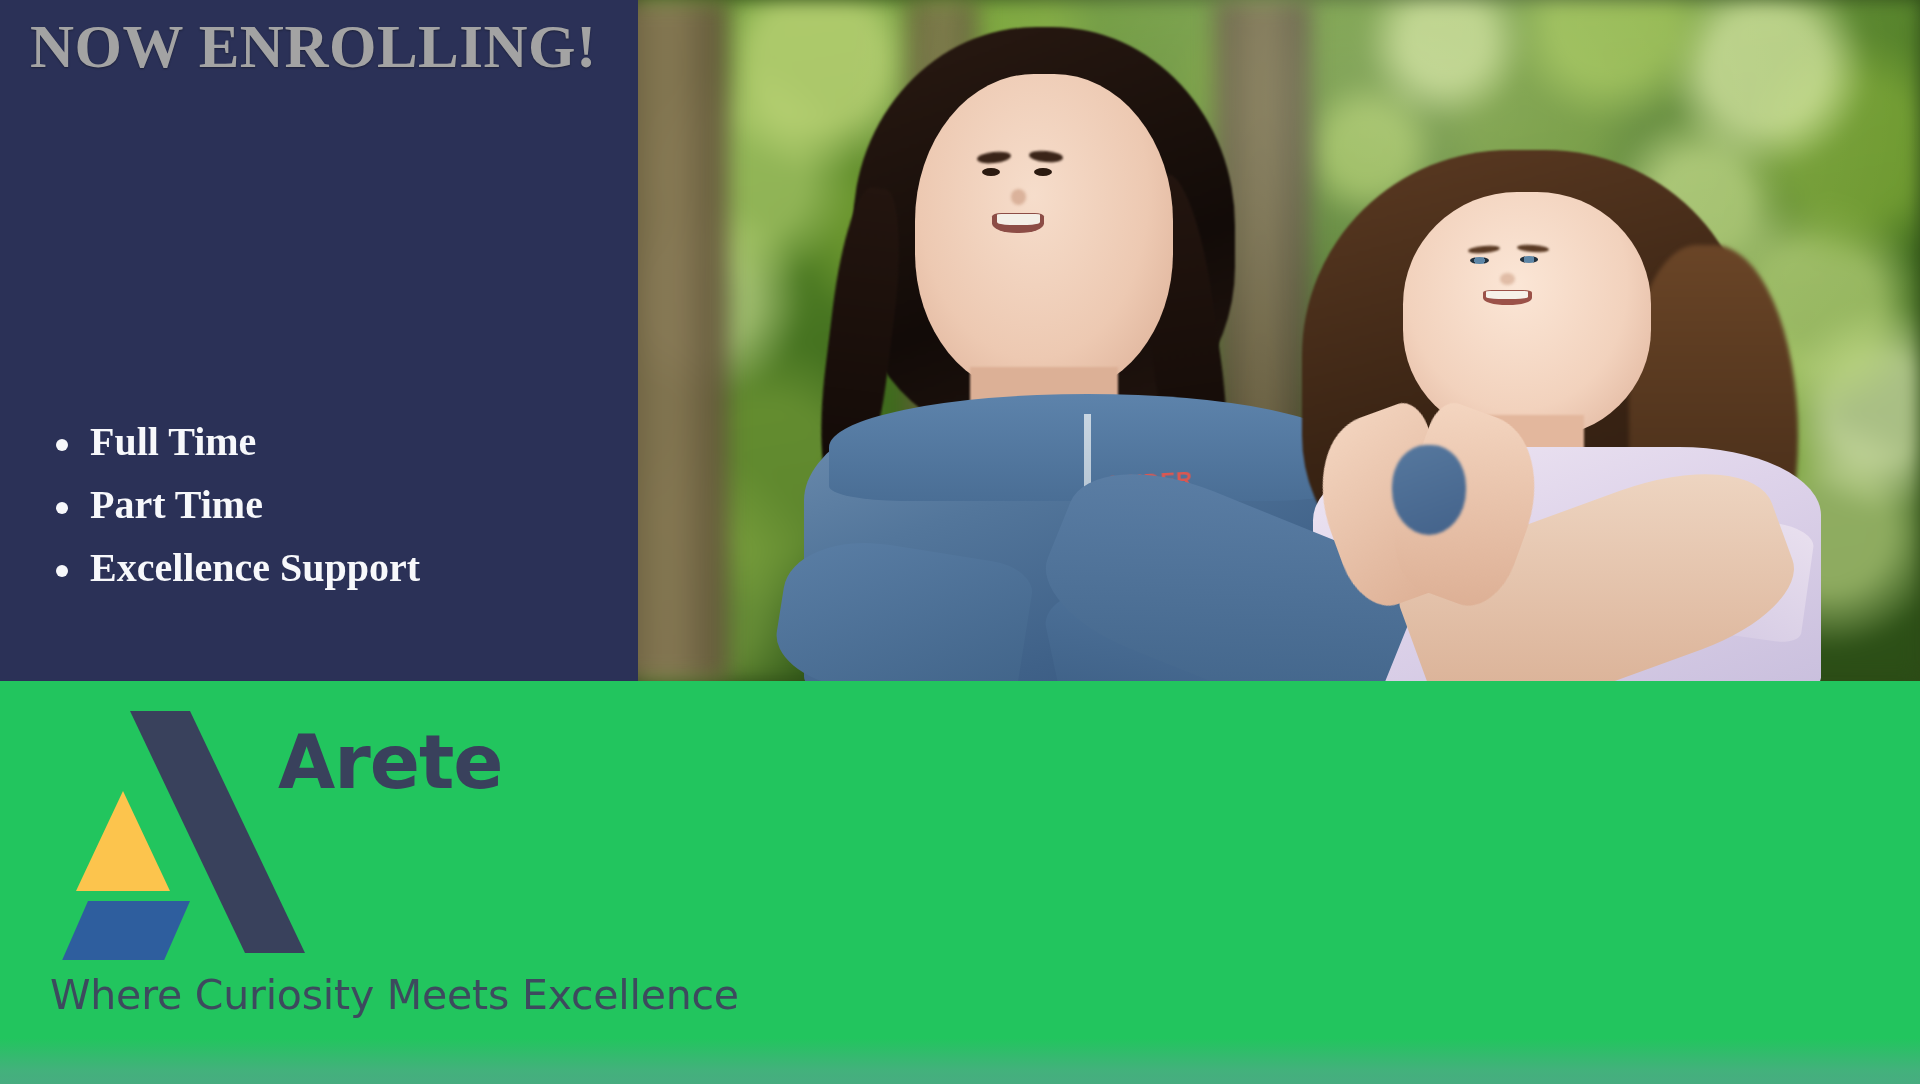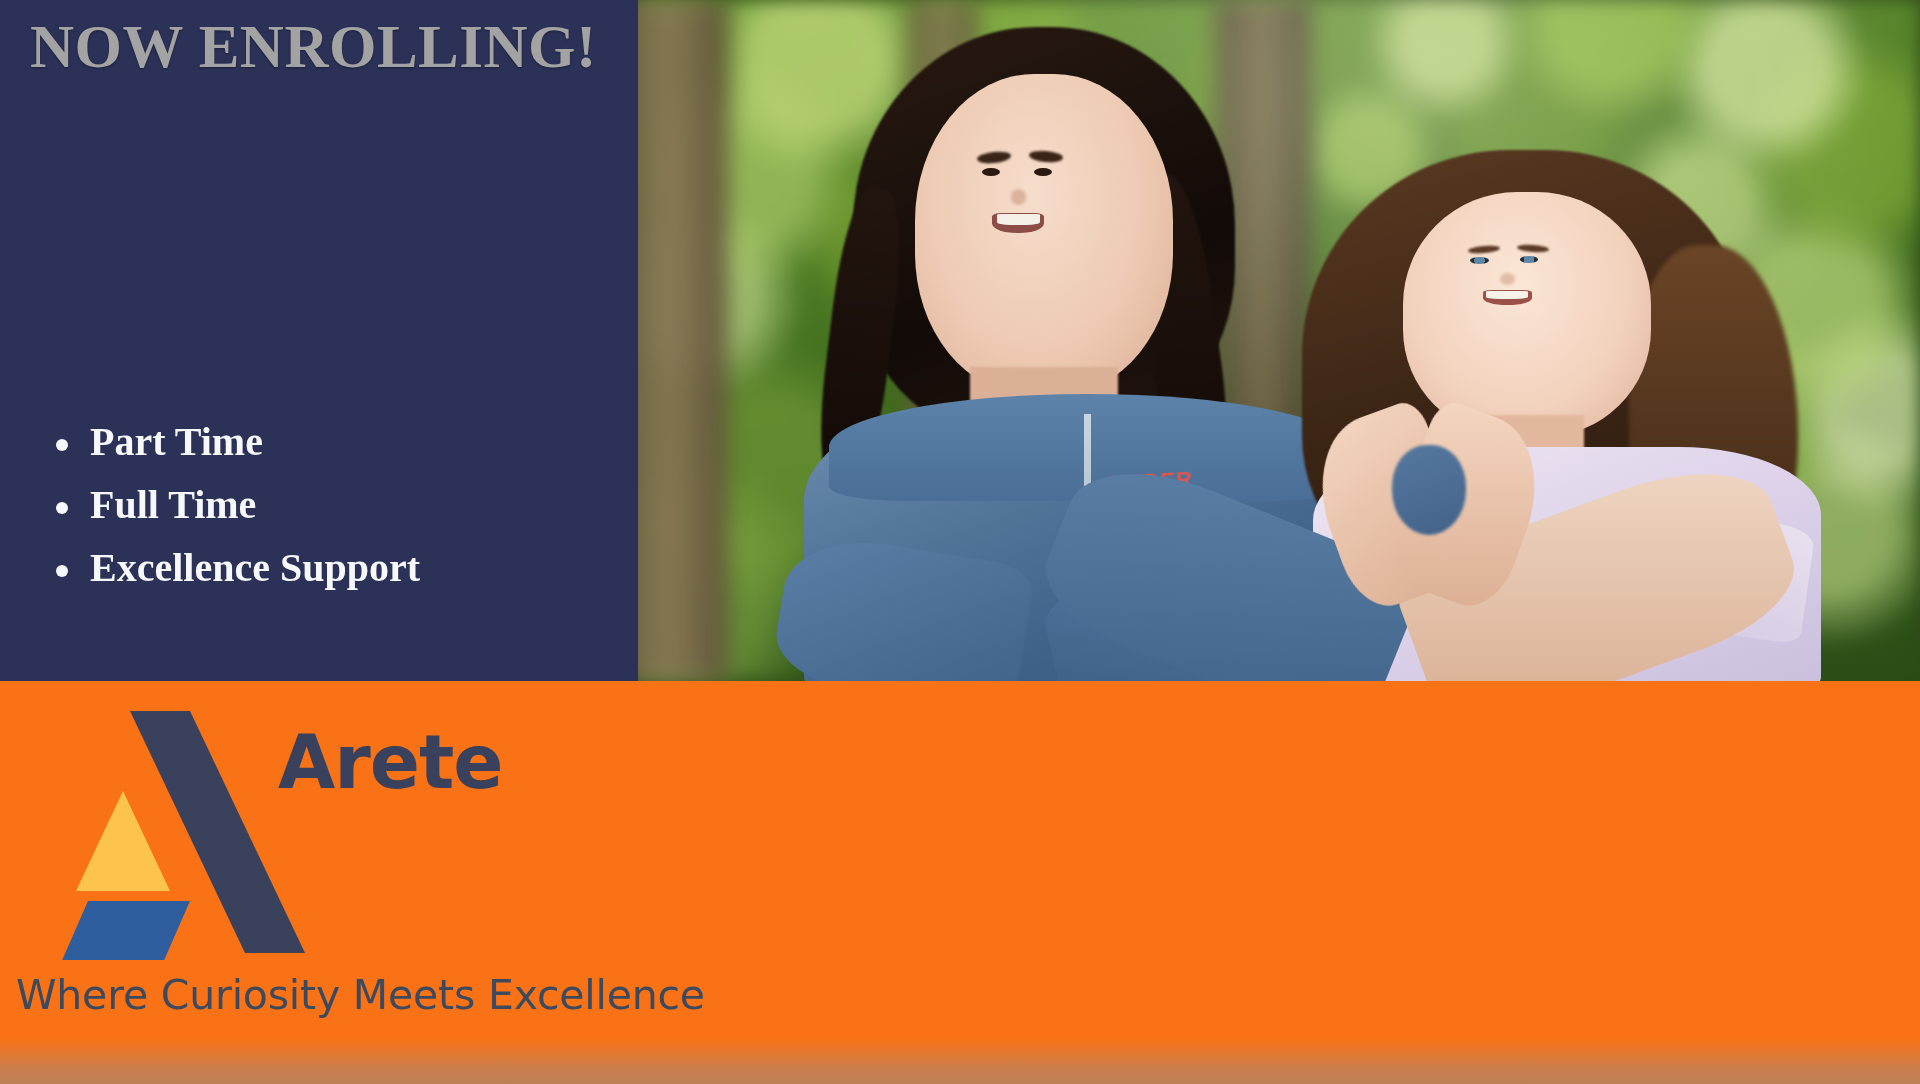--- a/index.html
+++ b/index.html
@@ -104,31 +104,31 @@
   .pill{position:absolute;left:44px;top:213px;padding:12px 26px 14px 26px;background:#EEB64F;
     border-radius:12px;color:#2B3157;font-family:"Liberation Serif",serif;font-weight:bold;
     font-size:46px;line-height:1.05;white-space:nowrap;}
   .feat-list{position:absolute;left:40px;top:420px;width:570px;margin:0;padding:0 0 0 50px;
     list-style:none;color:#f7f8fb;font-family:"Liberation Serif",serif;font-weight:bold;font-size:40px;}
   .feat-list li{position:relative;margin:0 0 18px 0;line-height:1.12;}
   .feat-list li::before{content:"";position:absolute;left:-34px;top:19px;width:12px;height:12px;
     border-radius:50%;background:#f7f8fb;}
 
   
-  .band{position:absolute;left:0;top:681px;width:1920px;height:403px;background:#f97316;}
+  .band{position:absolute;left:0;top:681px;width:1920px;height:403px;background:#22c55e;}
   .band-shade{position:absolute;left:0;bottom:0;width:100%;height:46px;
     background:linear-gradient(180deg, rgba(120,145,172,0) 0%, rgba(120,145,172,.38) 70%, rgba(116,142,170,.45) 100%);}
 
   .logo-wrap{position:absolute;left:16px;top:18px;width:720px;height:360px;}
   .logo-mark{position:absolute;left:14px;top:6px;width:280px;height:255px;}
   .wordmark{position:absolute;left:262px;top:18px;width:440px;
     font-family:"DejaVu Sans",sans-serif;font-weight:bold;color:#39415C;
     font-size:74px;line-height:1.24;letter-spacing:-1px;}
   .wordmark .l2{padding-left:36px;}
-  .tagline{position:absolute;left:0;top:272px;width:700px;color:#3d4a5e;
+  .tagline{position:absolute;left:34px;top:272px;width:700px;color:#3d4a5e;
     font-family:"DejaVu Sans",sans-serif;font-weight:normal;font-size:41px;letter-spacing:-.2px;}
 
   .focus-wrap{position:absolute;left:776px;top:14px;width:1120px;color:#293863;
     font-family:"Liberation Serif",serif;font-weight:bold;}
   .focus-title{font-size:44px;letter-spacing:-.5px;line-height:1.1;transform:scaleX(.86);transform-origin:left center;}
   .focus-list{margin:2px 0 0 0;padding:0 0 0 64px;list-style:none;}
   .focus-list li{position:relative;font-size:46px;line-height:1.08;margin-bottom:10px;letter-spacing:-.6px;
     transform:scaleX(.86);transform-origin:left center;}
   .focus-list li::before{content:"";position:absolute;left:-36px;top:21px;width:13px;height:13px;
     border-radius:50%;background:#293863;}
@@ -198,22 +198,22 @@
       <div class="hand hr"></div>
       <div class="gap"></div>
     </div>
   </div>
 
   <div class="navy">
     <div class="headline">NOW ENROLLING!</div>
 
 
     <ul class="feat-list">
+      <li>Full Time</li>
       <li>Part Time</li>
-      <li>Full Time</li>
       <li>Excellence Support</li>
     </ul>
   </div>
 
   <div class="band">
 
     <div class="logo-wrap">
       <div class="logo-mark">
         <svg viewBox="0 0 280 255" width="280" height="255" aria-hidden="true">
           <polygon points="160,6 275,248 215,248 100,6" fill="#39415C"></polygon>

